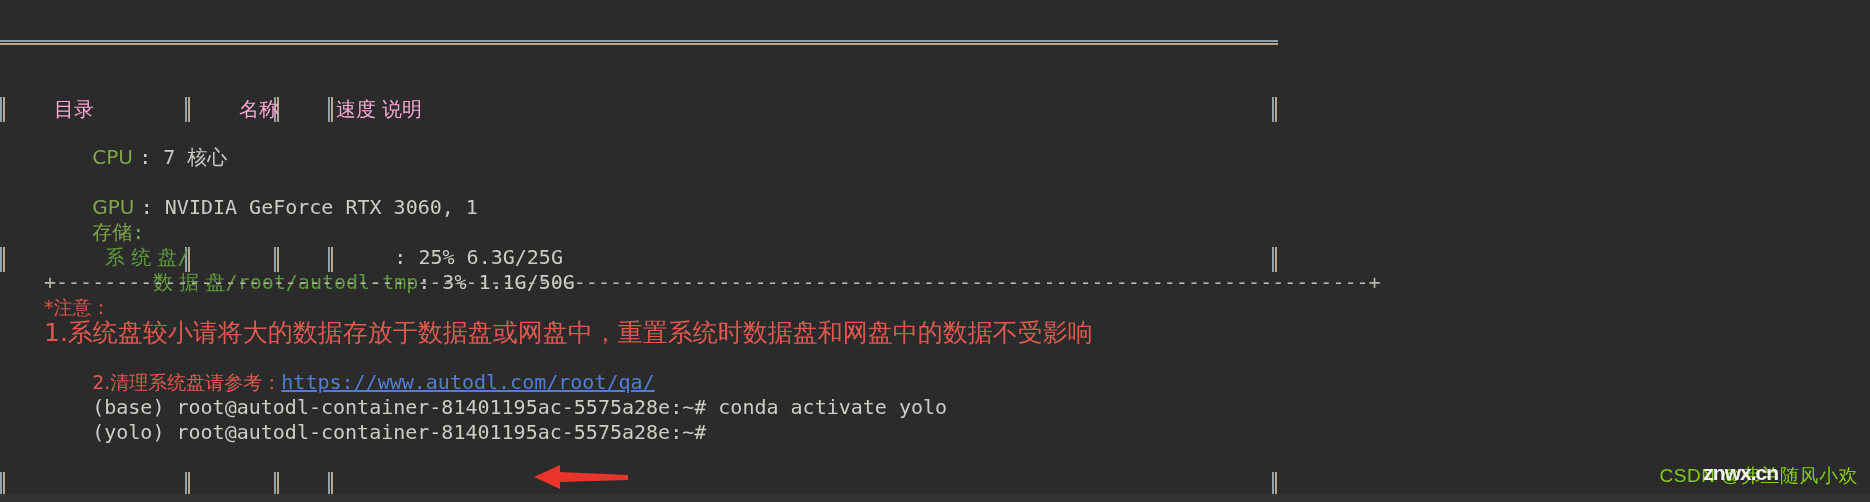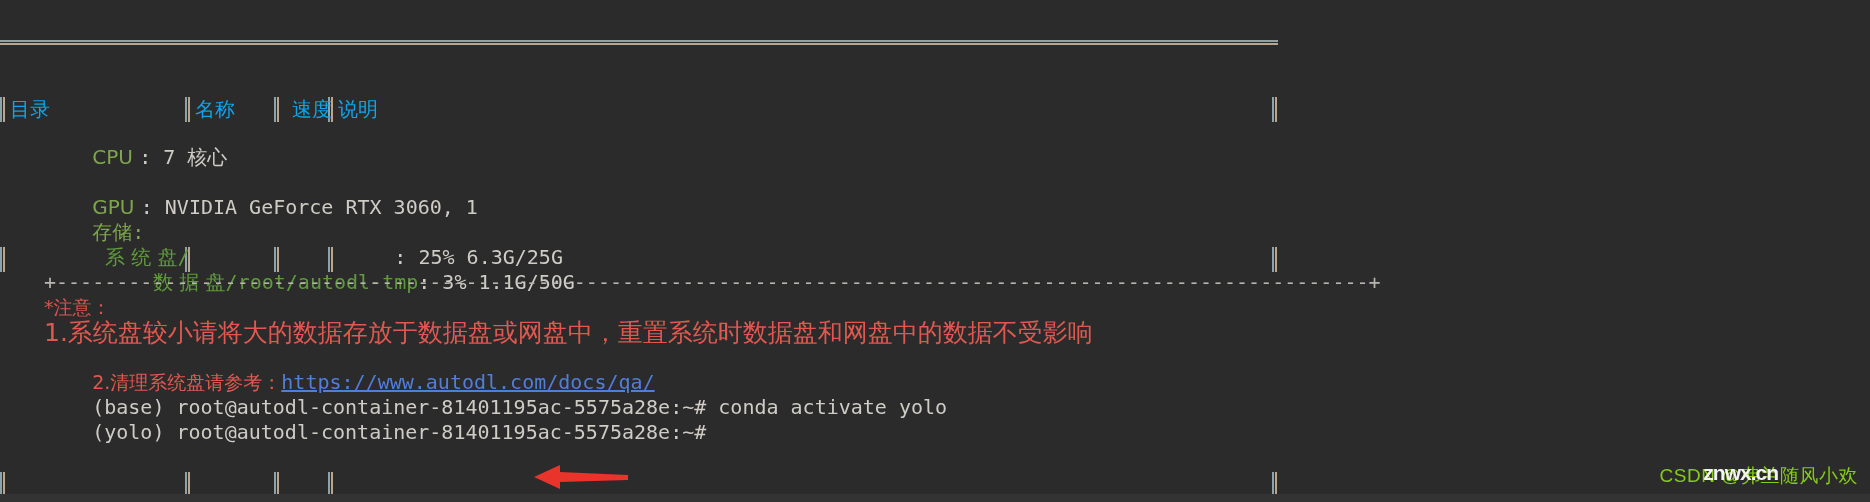--- a/index.html
+++ b/index.html
@@ -72,23 +72,24 @@
         #8fa3a6 0px, #8fa3a6 2px,
         #2b2b2b 2px, #2b2b2b 3px,
         #b9a68f 3px, #b9a68f 5px,
         transparent 5px);
   }
   .cell {
     position: absolute;
     top: 0;
     height: 25px;
     line-height: 25px;
-    color: #0ea5e9;
+    color: #f9a8d4;
     white-space: pre;
     overflow: hidden;
+    margin-left: 44px;
   }
   .cell.cjk { font-family: "DejaVu Sans", "Liberation Sans", sans-serif; }
 
   
   .line {
     position: absolute;
     left: 0;
     height: 25px;
     line-height: 25px;
     white-space: pre;
@@ -212,21 +213,21 @@
 
   
   <div class="line dash" style="top:270px;">+-------------------------------------------------------------------------------------------------------------+</div>
 
   
   <div class="line r cjktxt" style="top:295px;font-size:19px;">*注意：</div>
 
   <div class="line rr cjktxt" style="top:320px;font-size:25px;">1.系统盘较小请将大的数据存放于数据盘或网盘中，重置系统时数据盘和网盘中的数据不受影响</div>
 
   <div class="line" style="top:345px;">
-    <span class="rr cjktxt" style="font-size:19px;">2.清理系统盘请参考：</span><span class="lnk">https://www.autodl.com/docs/qa/</span>
+    <span class="rr cjktxt" style="font-size:19px;">2.清理系统盘请参考：</span><span class="lnk">https://www.autodl.com/root/qa/</span>
   </div>
 
   
   <div class="line" style="top:370px;">
     <span class="w">(base) </span><span class="w">root@autodl-container-81401195ac-5575a28e:~# </span><span class="w">conda activate yolo</span>
   </div>
 
   <div class="line" style="top:395px;">
     <span class="w">(yolo) </span><span class="w">root@autodl-container-81401195ac-5575a28e:~# </span><span class="w"></span>
   </div>

